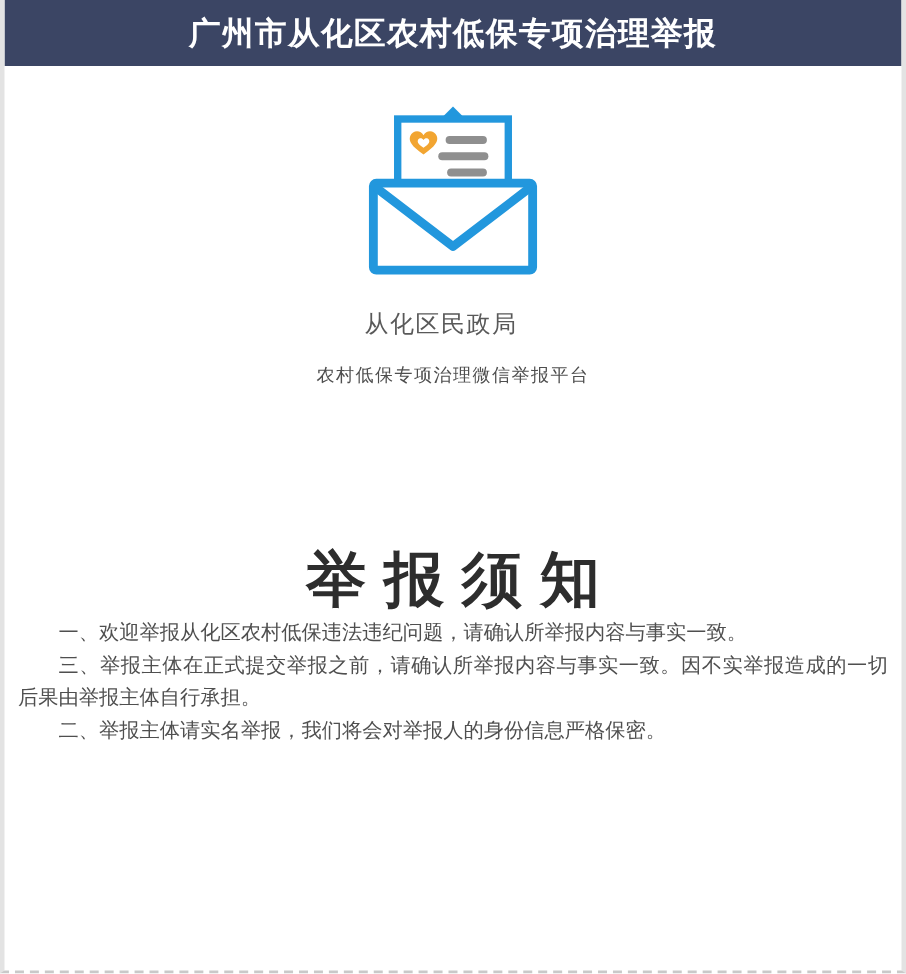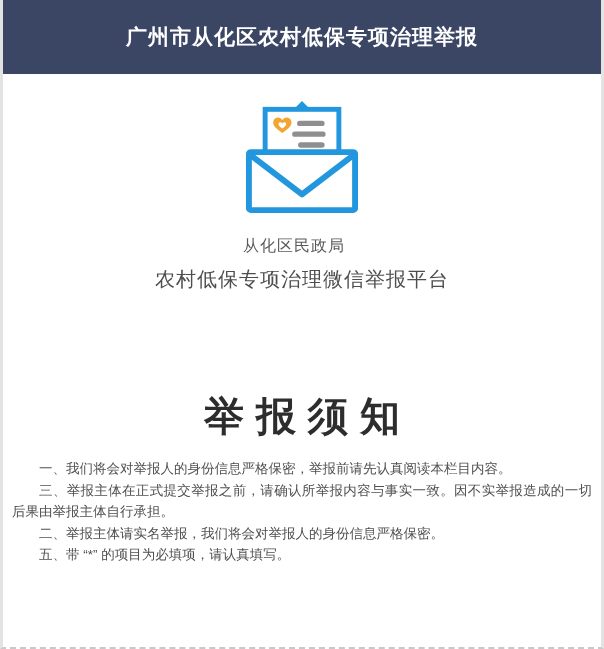--- a/index.html
+++ b/index.html
@@ -13,21 +13,21 @@
     width: 604px;
     height: 649px;
     box-sizing: border-box;
     background: #ffffff;
     border-left: 3px solid #e3e3e3;
     border-right: 3px solid #e3e3e3;
     border-bottom: 2px dashed #c9c9c9;
     overflow: hidden;
   }
   .topbar {
-    height: 74px;
+    height: 44px;
     background: #3b4564;
     display: flex;
     align-items: center;
     justify-content: center;
   }
   .topbar h1 {
     margin: 0;
     color: #ffffff;
     font-size: 21px;
     font-weight: bold;
@@ -44,30 +44,30 @@
   }
   .org {
     margin: 16px 16px 0 0;
     font-size: 16px;
     line-height: 20px;
     color: #595959;
     letter-spacing: 1px;
   }
   .platform {
     margin: 12px 0 0 0;
-    font-size: 20px;
+    font-size: 12px;
     line-height: 22px;
     color: #4e4e4e;
     letter-spacing: 1px;
   }
   .notice {
     padding: 0 9px;
   }
   .notice h2 {
-    margin: 104px 0 20px 0;
+    margin: 104px 0 2px 0;
     text-align: center;
     font-size: 40px;
     line-height: 44px;
     font-weight: bold;
     color: #2d2d2d;
     letter-spacing: 12px;
     text-indent: 12px; 
   }
   .notice .item {
     margin: 0;
@@ -108,19 +108,18 @@
 
         <path d="M10,57 L61,96 L112,57" fill="none" stroke="#2297dd" stroke-width="6" stroke-linejoin="round" stroke-linecap="round"></path>
       </svg>
     </span>
     <p class="org">从化区民政局</p>
     <p class="platform">农村低保专项治理微信举报平台</p>
   </section>
 
   <section class="notice">
     <h2>举报须知</h2>
-    <p class="item">一、我们将会对举报人的身份信息严格保密，举报前请先认真阅读本栏目内容。</p>
+    <p class="item">一、欢迎举报从化区农村低保违法违纪问题，请确认所举报内容与事实一致。</p>
     <p class="item">三、举报主体在正式提交举报之前，请确认所举报内容与事实一致。因不实举报造成的一切后果由举报主体自行承担。</p>
     <p class="item">二、举报主体请实名举报，我们将会对举报人的身份信息严格保密。</p>
-    <p class="item">五、带 “*” 的项目为必填项，请认真填写。</p>
   </section>
 
 </div>
 
 </body></html>

